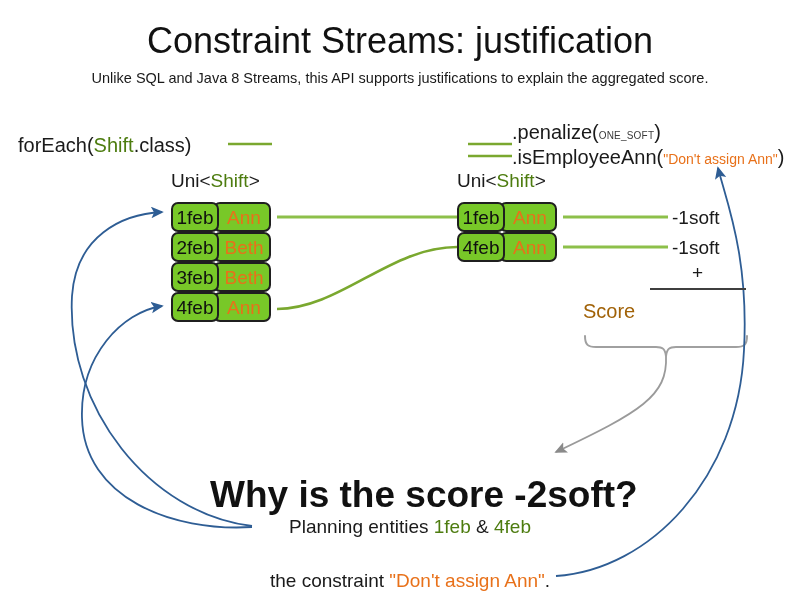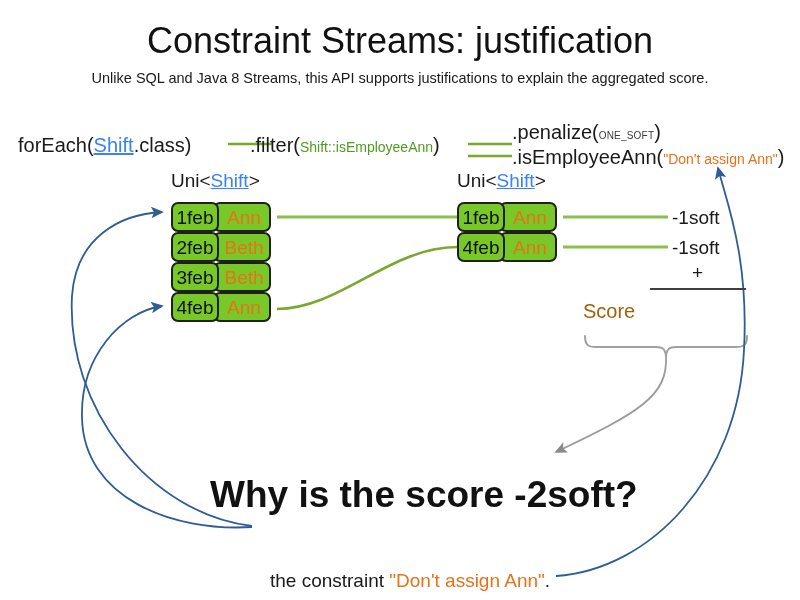--- a/index.html
+++ b/index.html
@@ -51,21 +51,21 @@
     white-space: nowrap;
   }
 
   
   .code {
     position: absolute;
     font-size: 20px;
     color: #1a1a1a;
     white-space: nowrap;
   }
-  .t-green { color: #3b82f6; text-decoration: underline; }
+  .t-green { color: #4d7c0f; }
   .t-orange { color: #e8711a; }
   .small-type {
     font-size: 14px;
     color: #4f9b20;
   }
   .smallcaps {
     font-size: 10px;
     color: #3a3a3a;
     letter-spacing: 0.2px;
   }
@@ -226,21 +226,20 @@
     <path d="M252,523 C172,528 84,494 82,414 C80,352 122,308 162,302" stroke="#2e5d94" stroke-width="1.8" fill="none" marker-end="url(#blue-arrow)"></path>
 
     <path d="M556,572 C650,566 738,474 744,346 C749,252 726,196 718,164" stroke="#2e5d94" stroke-width="1.8" fill="none" marker-end="url(#blue-arrow)"></path>
   </svg>
 
   <div id="title">Constraint Streams: justification</div>
   <div id="subtitle">Unlike SQL and Java 8 Streams, this API supports justifications to explain the aggregated score.</div>
 
   <div class="code" id="code-foreach"><span>forEach(</span><span class="t-green">Shift</span><span>.class)</span></div>
 
-  <div class="code" id="code-filter"><span>.filter(</span><span class="small-type">Shift::isEmployeeAnn</span><span>)</span></div>
 
   <div class="code" id="code-penalize"><span>.penalize(</span><span class="smallcaps">ONE_SOFT</span><span>)</span></div>
 
   <div class="code" id="code-asconstraint"><span>.isEmployeeAnn(</span><span class="str-orange">"Don't assign Ann"</span><span>)</span></div>
 
   <div class="uni-label" id="uni-left"><span>Uni&lt;</span><span class="t-green">Shift</span><span>&gt;</span></div>
 
   <div class="factlist" id="list-left">
     <div class="fact-row">
       <div class="cell cell-date">1feb</div>
@@ -275,17 +274,18 @@
 
   <div class="soft-label" id="soft-1">-1soft</div>
   <div class="soft-label" id="soft-2">-1soft</div>
 
   <div id="sum-plus">+</div>
   <div id="sum-rule"></div>
   <div id="score-label">Score</div>
 
   <div id="why-heading">Why is the score -2soft?</div>
 
+  <div class="explain-line" id="explain-1"><span>Planning entities </span><span class="t-green">1feb</span><span> &amp; </span><span class="t-green">4feb</span></div>
 
 
   <div class="explain-line" id="explain-3"><span>the constraint </span><span class="t-orange">"Don't assign Ann"</span><span>.</span></div>
 
 </div>
 
 </body></html>

